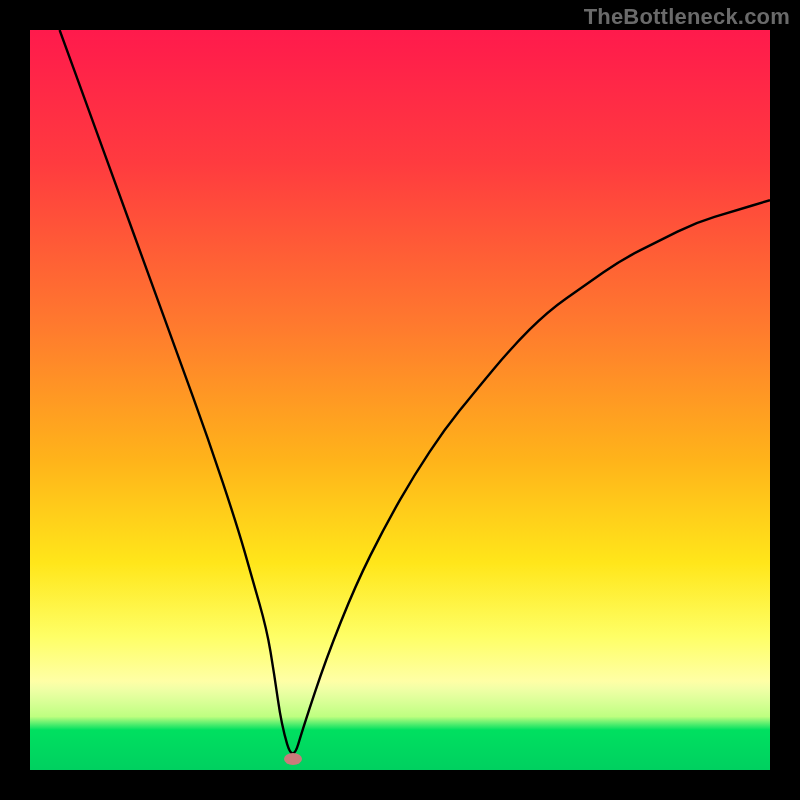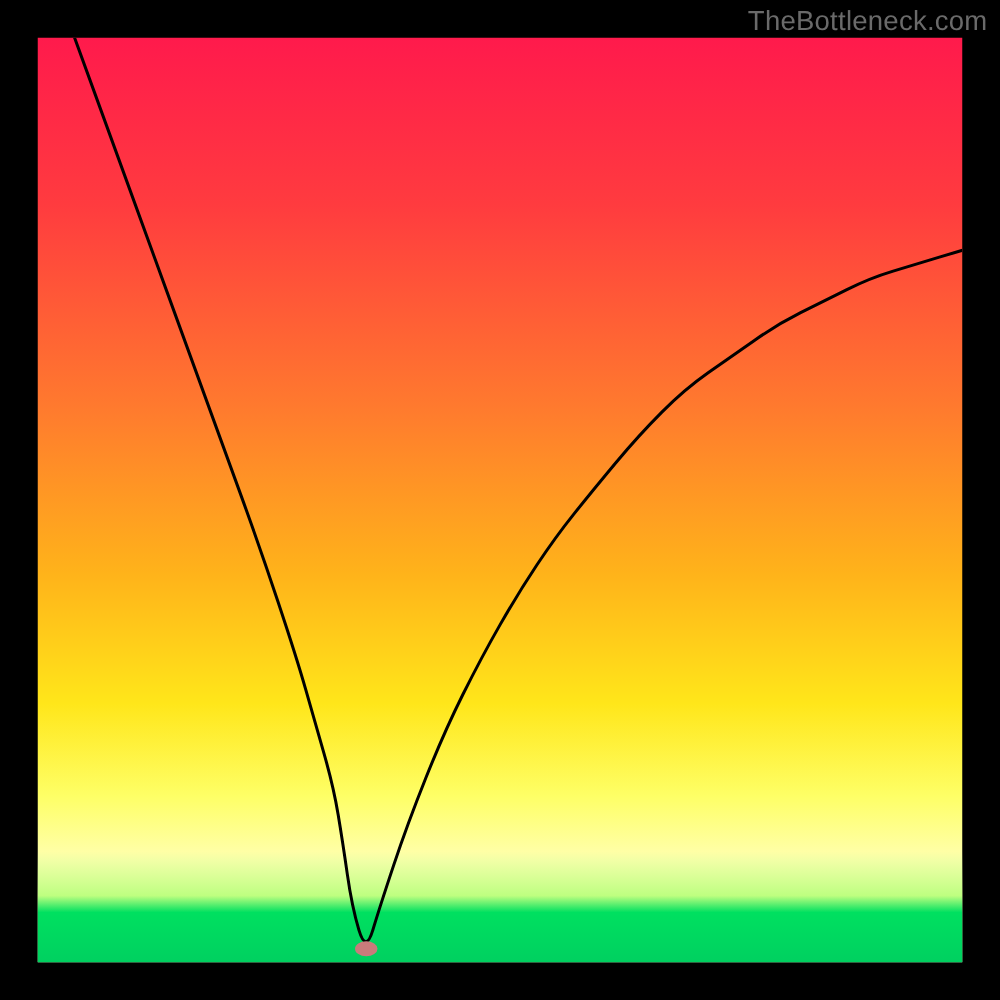--- a/index.html
+++ b/index.html
@@ -31,21 +31,21 @@
       #00e060 55%,
       #00d060 100%);
   }
   .watermark {
     position: absolute;
     top: 4px;
     right: 10px;
     color: #6a6a6a;
     font-family: Arial, Helvetica, sans-serif;
     font-size: 22px;
-    font-weight: 400;
+    font-weight: 700;
     letter-spacing: 0.2px;
   }
   .marker {
     position: absolute;
     border-radius: 50% / 50%;
     transform: translate(-50%, -50%);
   }
   svg.curve {
     position: absolute;
     inset: 0;

